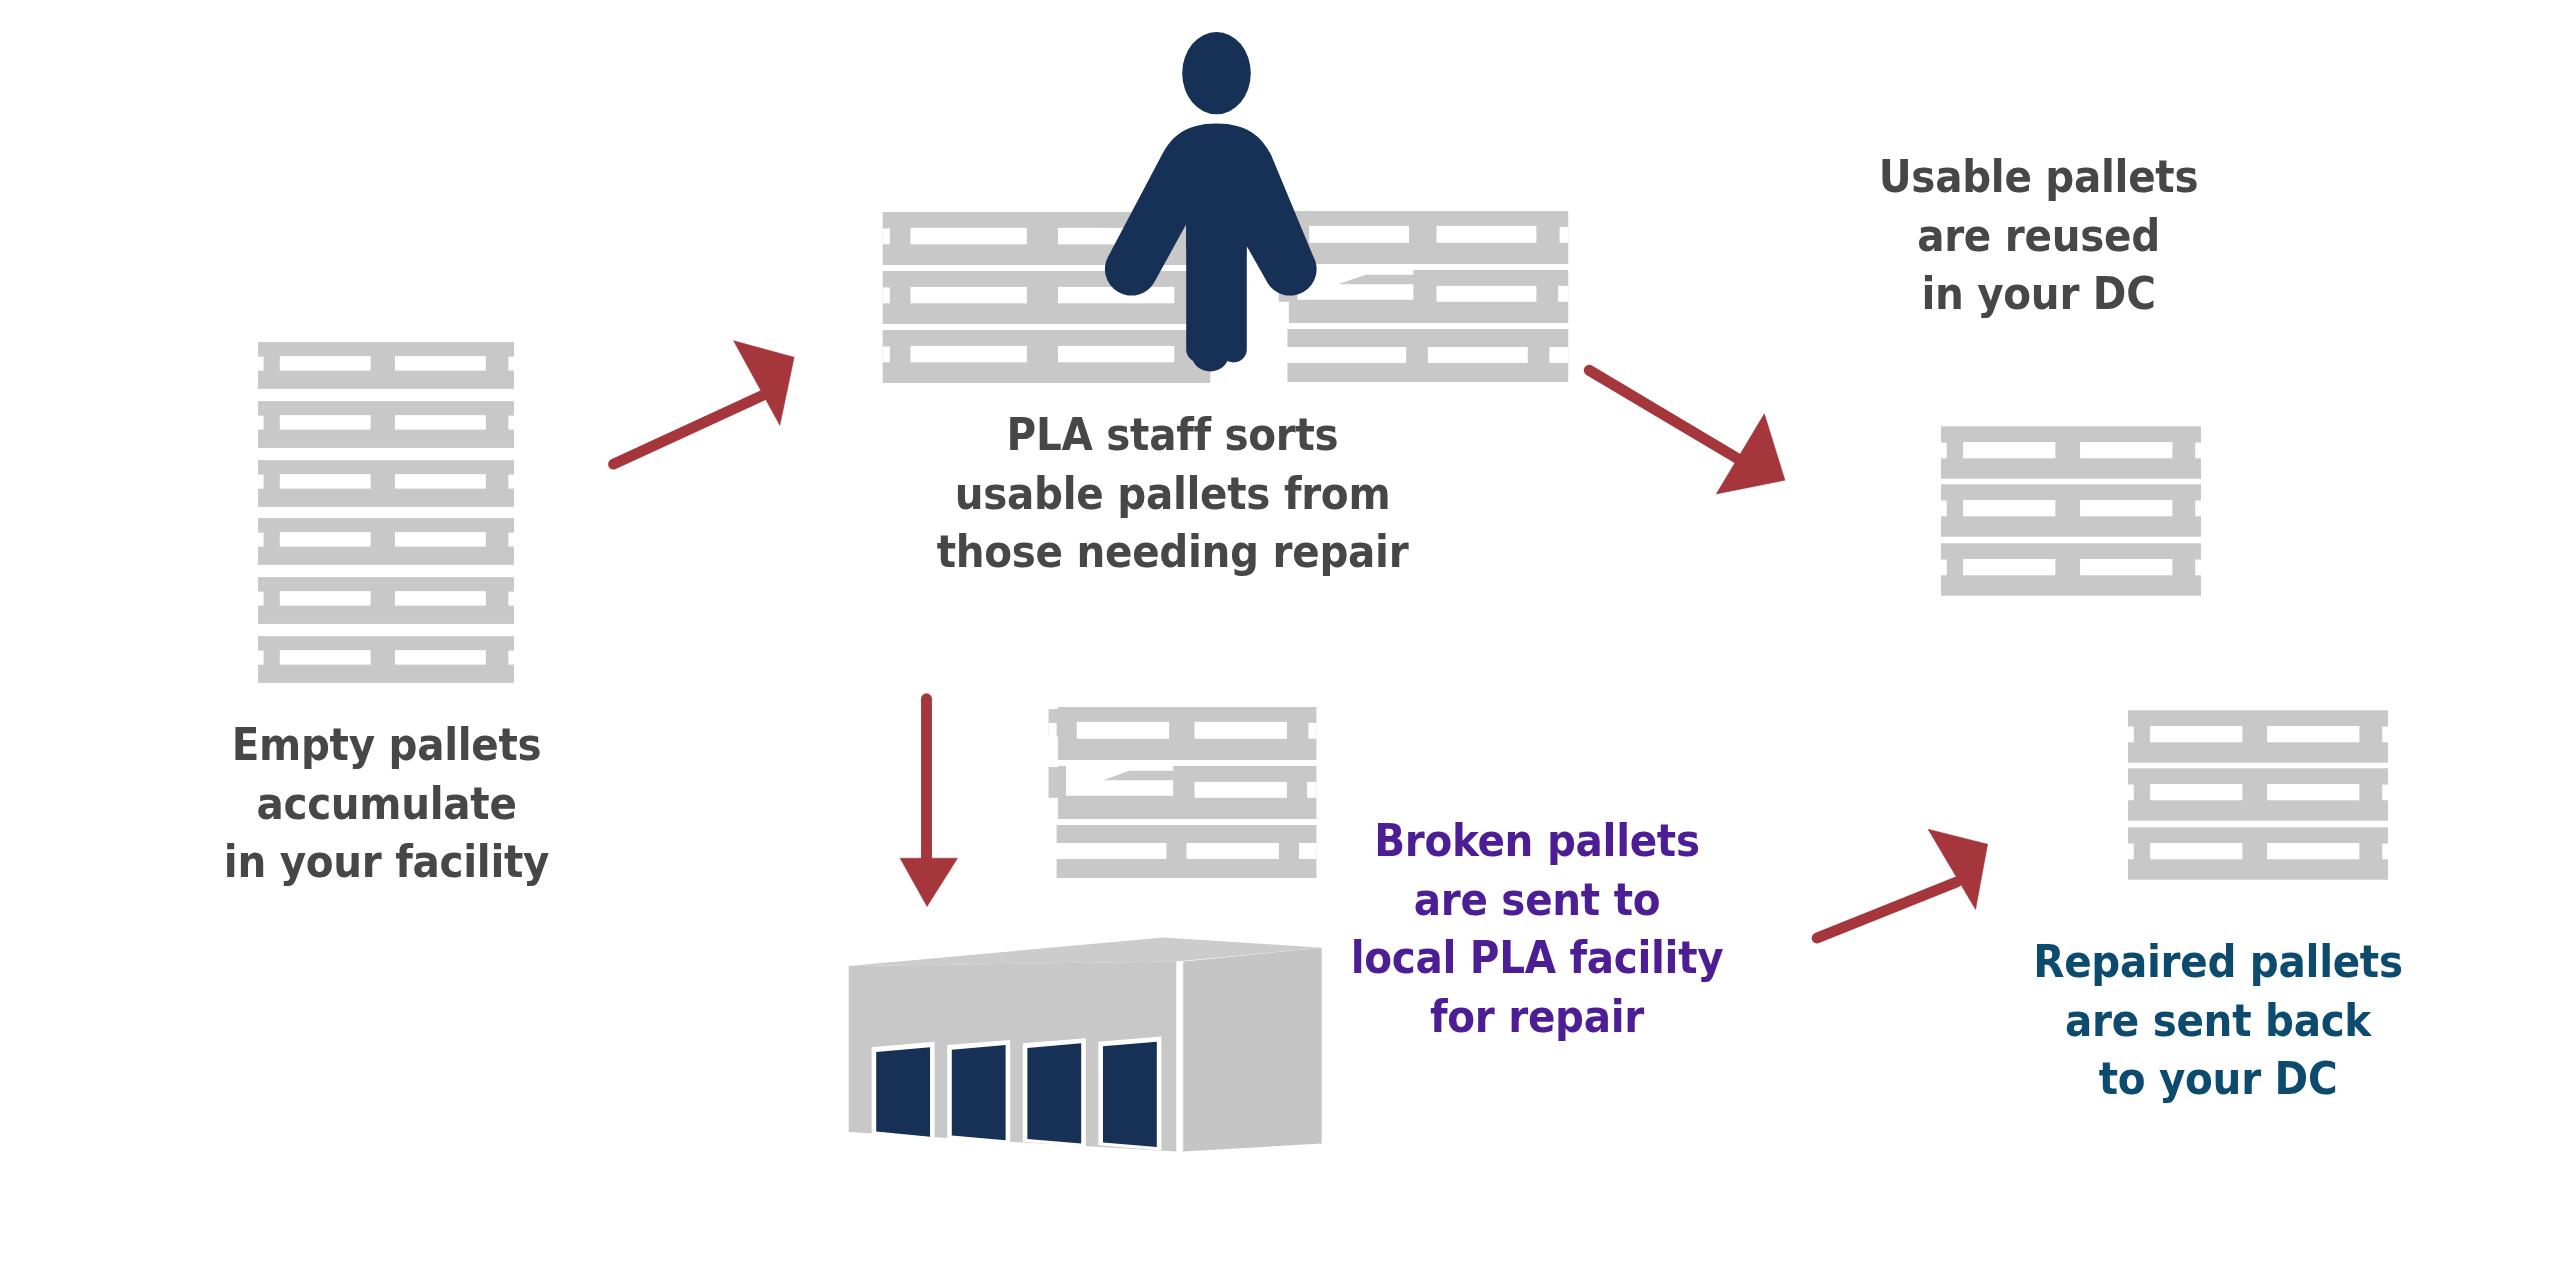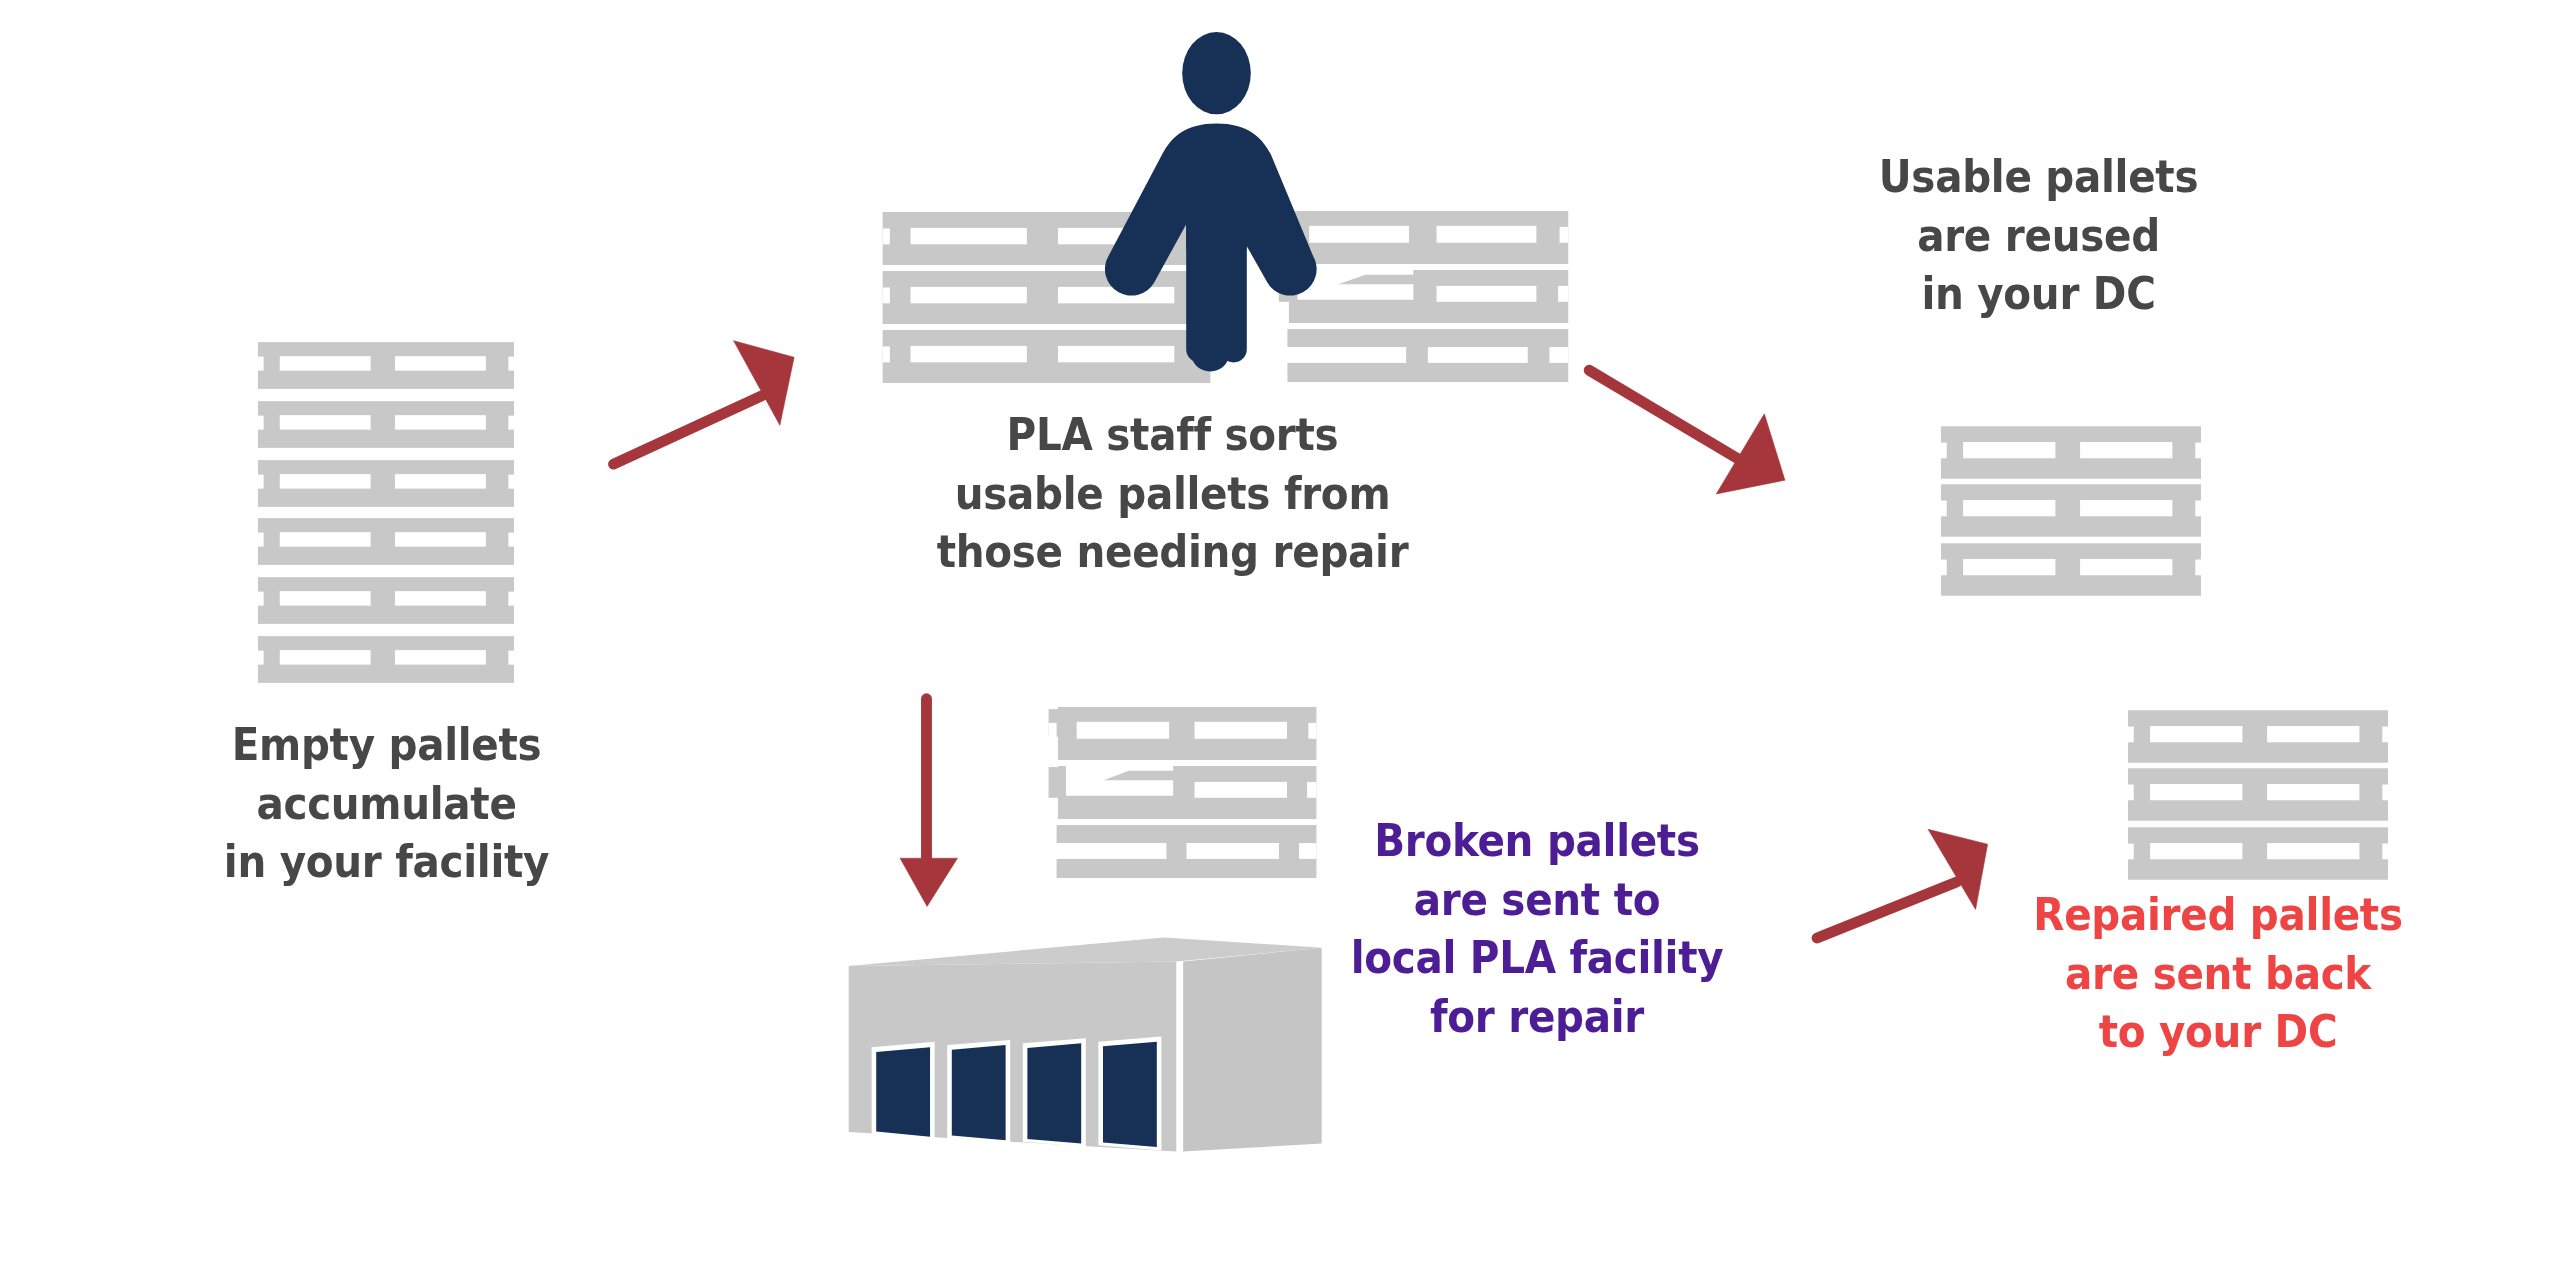--- a/index.html
+++ b/index.html
@@ -353,18 +353,18 @@
         <svg width="260" height="53" viewBox="0 0 455 91.75999999999999" style="display: block;">
           <rect x="0" y="0" width="455" height="91.75999999999999" fill="#c8c8c8"></rect>
           <rect x="0" y="28.445599999999995" width="10.01" height="27.527999999999995" fill="#fff"></rect>
           <rect x="444.99" y="28.445599999999995" width="10.01" height="27.527999999999995" fill="#fff"></rect>
           <rect x="38.675000000000004" y="27.527999999999995" width="161.525" height="28.445599999999995" fill="#fff"></rect>
           <rect x="243.425" y="27.527999999999995" width="161.525" height="28.445599999999995" fill="#fff"></rect>
         </svg>
       </div>
     </div>
 
-  <div class="caption" id="cap-repaired" style="left: 1992px; top: 886px; width: 452px; color: #ef4444;">Repaired pallets
+  <div class="caption" id="cap-repaired" style="left: 1992px; top: 933px; width: 452px; color: #0c4a6e;">Repaired pallets
 are sent back
 to your DC</div>
 
 </div>
 
 
 </body></html>

